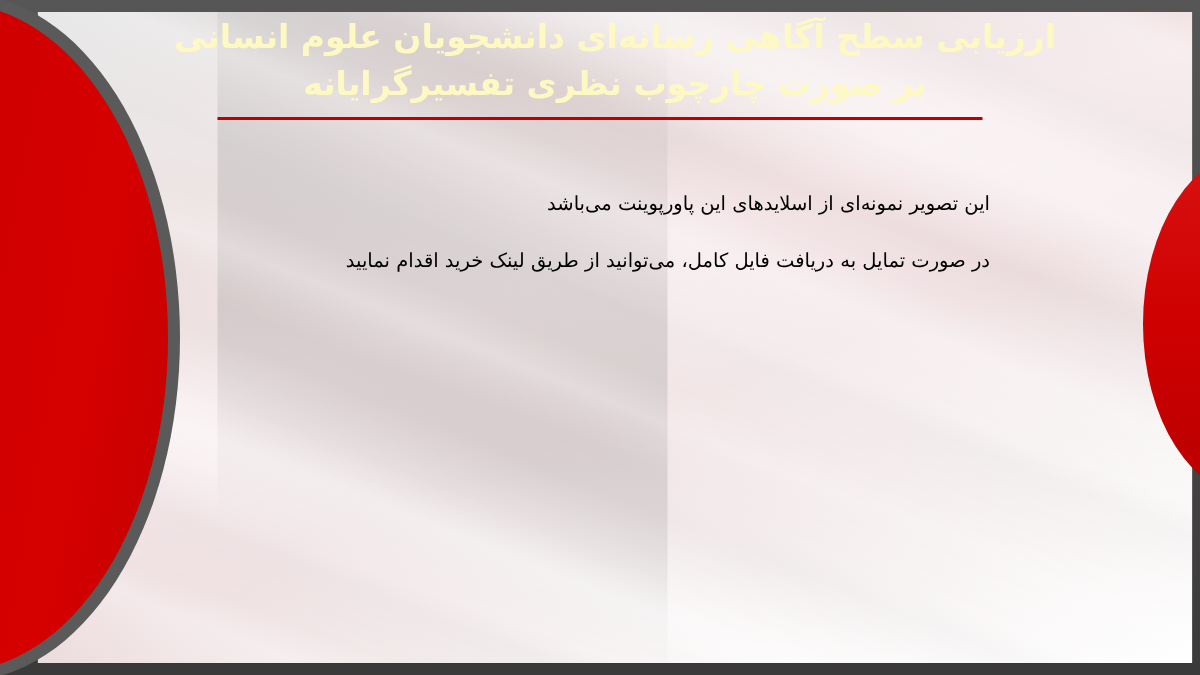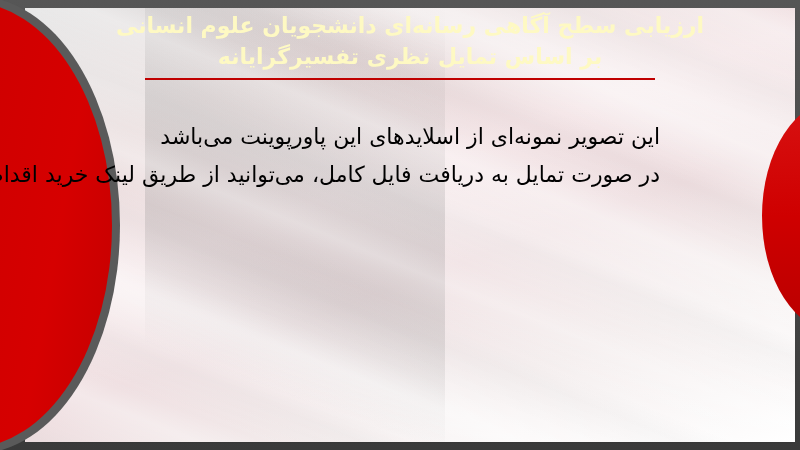--- a/index.html
+++ b/index.html
@@ -160,21 +160,21 @@
   .body-block {
     position: absolute;
     right: 140px;
     top: 118px;
     width: 620px;
     text-align: right;
     direction: rtl;
   }
   .body-line {
     color: #000000;
-    font-size: 22px;
+    font-size: 13px;
     line-height: 38px;
     white-space: nowrap;
     font-weight: normal;
   }
 </style>
 </head>
 <body>
 
 <div id="slide">
 
@@ -187,21 +187,21 @@
     <div class="panel-streaks"></div>
   </div>
 
   <div class="lens-border"></div>
   <div class="lens"></div>
 
   <div class="right-circle"></div>
 
   <div class="title-block">
     <div class="title-line">ارزیابی سطح آگاهی رسانه‌ای دانشجویان علوم انسانی</div>
-    <div class="title-line">بر اساس تمایل نظری تفسیرگرایانه</div>
+    <div class="title-line">بر صورت چارچوب نظری تفسیرگرایانه</div>
   </div>
 
   <div class="title-rule"></div>
 
   <div class="body-block">
     <div class="body-line">این تصویر نمونه‌ای از اسلایدهای این پاورپوینت می‌باشد</div>
     <div class="body-line">در صورت تمایل به دریافت فایل کامل، می‌توانید از طریق لینک خرید اقدام نمایید</div>
   </div>
 
 </div>

